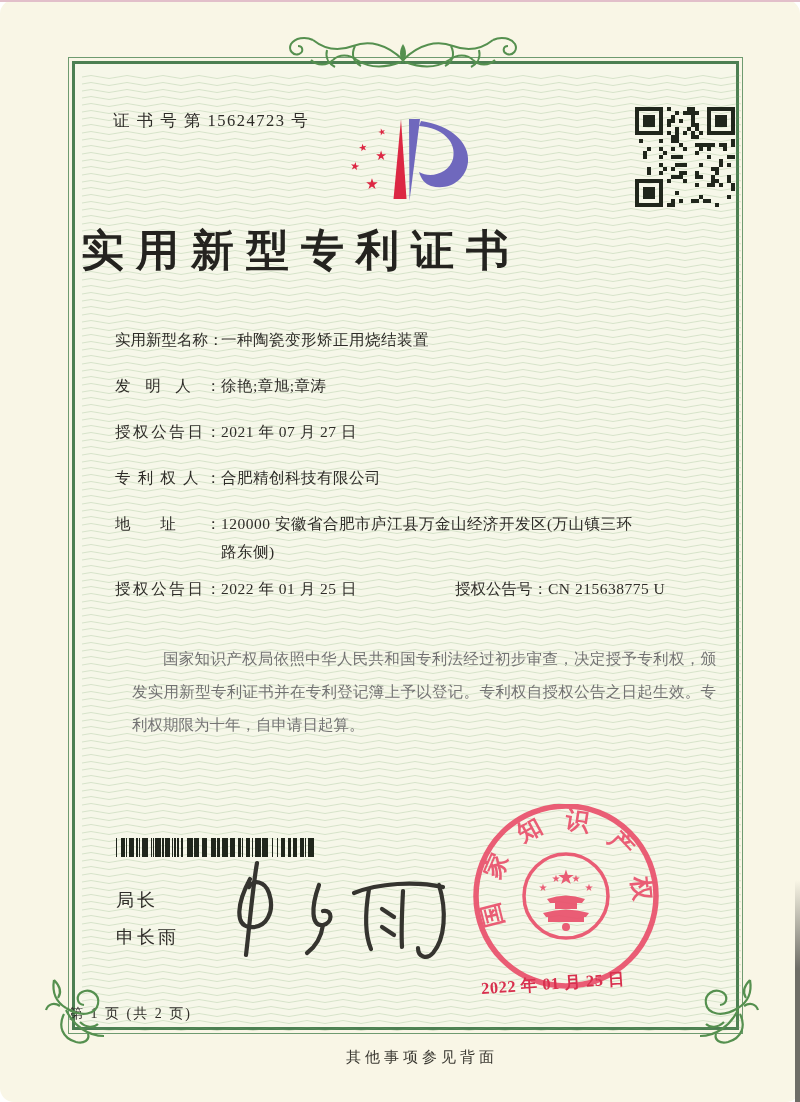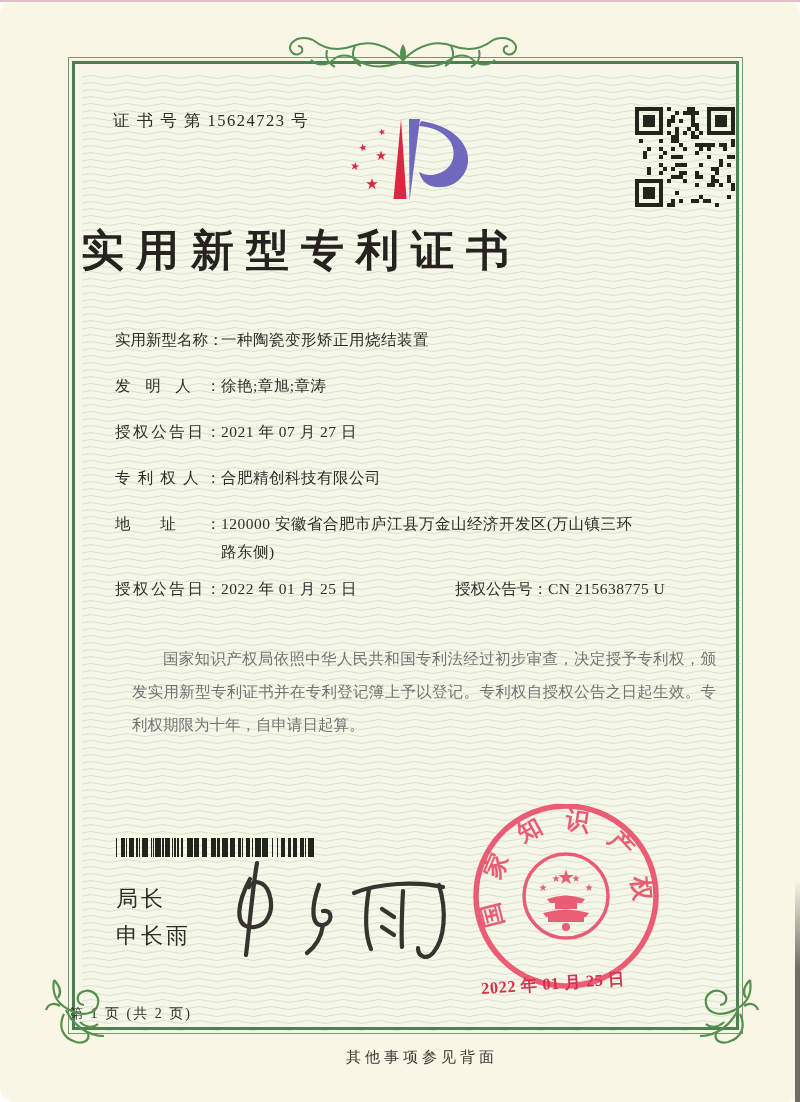--- a/index.html
+++ b/index.html
@@ -28,22 +28,22 @@
   .flabel.natural{width:auto;text-align-last:auto;margin-left:0;}
   .fvalue{display:inline-block;vertical-align:top;letter-spacing:0.5px;white-space:normal;}
   .fvalue.addr{width:412px;}
   .fvalue.fixed{width:234px;}
   
   .paras{position:absolute;left:30px;right:26px;top:584px;font-size:15.5px;line-height:33px;
         text-align:justify;color:#737373;z-index:2;margin-left:33px;}
   .paras p{margin:0;text-indent:2em;}
   
   .barcode{position:absolute;left:47px;top:780px;z-index:2;}
-  .director{position:absolute;left:47px;top:824px;font-family:Liberation Mono, monospace;
-        font-size:22px;line-height:37px;letter-spacing:3px;z-index:2;}
+  .director{position:absolute;left:47px;top:824px;font-family:Liberation Serif, serif;
+        font-size:18px;line-height:37px;letter-spacing:3px;z-index:2;}
   .signature{position:absolute;left:150px;top:793px;z-index:3;}
   .seal{position:absolute;left:400px;top:746px;width:195px;height:195px;z-index:3;}
   .seal svg{mix-blend-mode:multiply;opacity:.93;}
   .seal-date{position:absolute;left:12px;bottom:4px;font-size:16.5px;font-weight:600;
         color:#d8304e;letter-spacing:.5px;white-space:nowrap;transform:rotate(-4deg);}
   .page-info{position:absolute;left:0;right:0;bottom:10px;text-align:left;font-size:14px;
         letter-spacing:2px;z-index:2;}
   .back-note{position:absolute;left:0;right:0;top:1048px;text-align:center;font-size:15px;
         letter-spacing:4px;color:#3a3831;padding-left:44px;}
   

